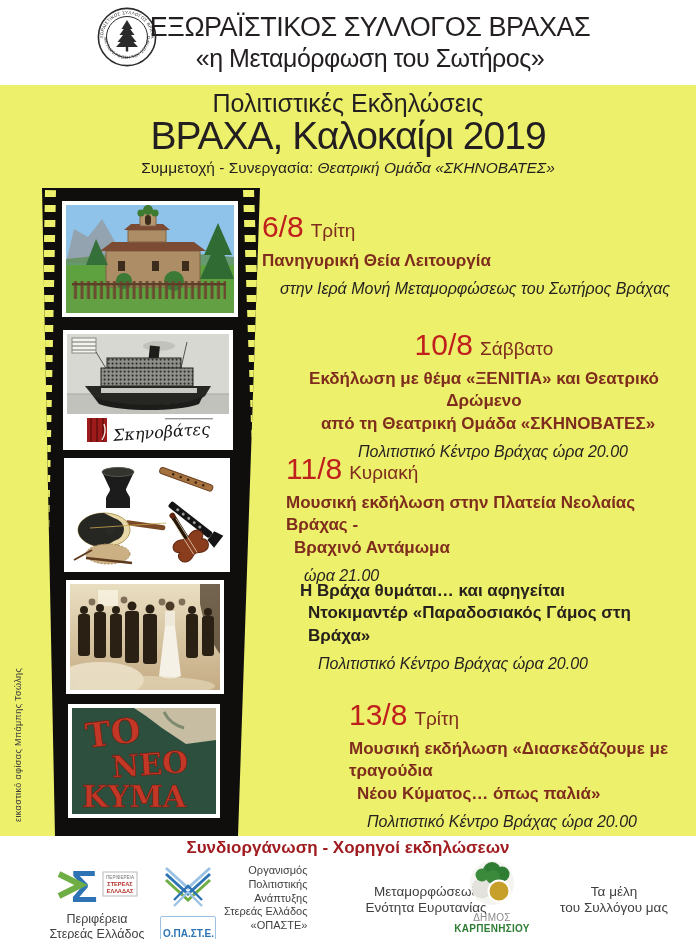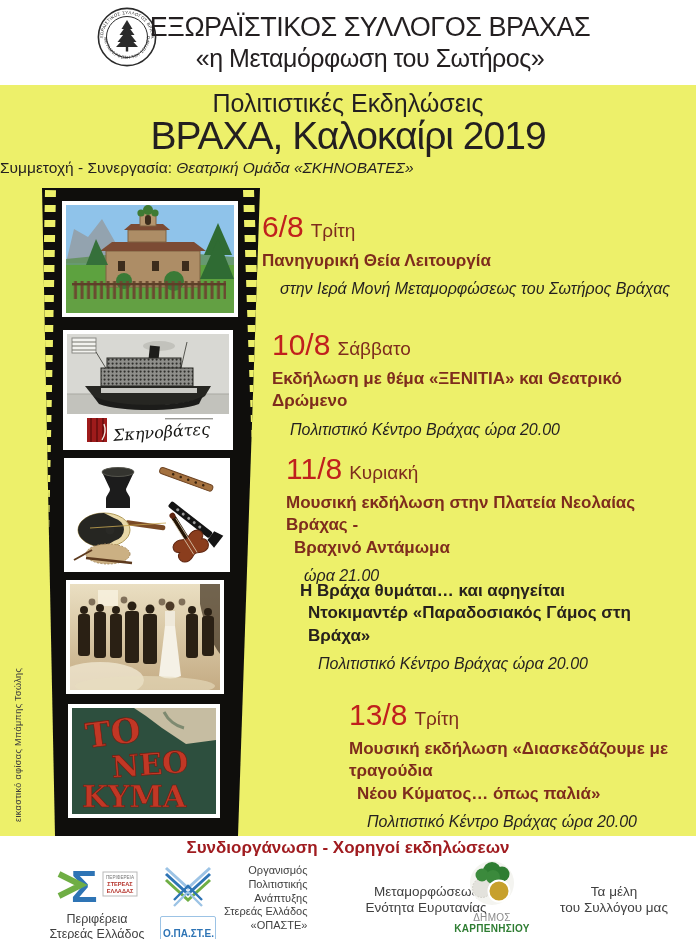--- a/index.html
+++ b/index.html
@@ -11,21 +11,21 @@
   .org-logo{position:absolute;left:97px;top:7px;width:60px;height:60px;}
   .org-name{position:absolute;left:140px;top:12px;width:460px;text-align:center;
             font-size:27px;letter-spacing:-0.5px;color:#231f20;}
   .org-subtitle{position:absolute;left:140px;top:44px;width:460px;text-align:center;
             font-size:25px;letter-spacing:-0.5px;color:#231f20;}
 
   
   .kicker{position:absolute;left:0;top:89px;width:696px;text-align:center;font-size:25px;color:#231f20;}
   .main-title{position:absolute;left:0;top:114px;width:696px;text-align:center;
               font-size:39px;letter-spacing:-1px;color:#231f20;}
-  .subtitle{position:absolute;left:0;top:159px;width:696px;font-size:15.5px;color:#231f20;}
+  .subtitle{position:absolute;left:0;top:159px;width:696px;text-align:center;font-size:15.5px;color:#231f20;}
   .subtitle .it{font-style:italic;}
 
   
   .film{position:absolute;left:38px;top:188px;width:224px;height:648px;background:#0f0e0c;
         clip-path:polygon(4px 0,222px 0,200px 648px,17px 648px);}
   .rail{position:absolute;top:2px;width:11px;height:660px;transform-origin:0 0;
         background:repeating-linear-gradient(to bottom,#edf06a 0 7px,rgba(0,0,0,0) 7px 15px);}
   .rail-l{left:7px;transform:rotate(1.15deg);}
   .rail-r{left:205px;transform:rotate(-1.95deg);}
   .photo{position:absolute;background:#fff;padding:4px;}
@@ -277,23 +277,24 @@
   </div>
 
   <div class="credit">εικαστικό αφίσας Μπάμπης Τσώλης</div>
 
   <div class="event" style="left:262px;top:210px;">
     <div><span class="e-date">6/8</span><span class="e-day">Τρίτη</span></div>
     <div class="e-title">Πανηγυρική Θεία Λειτουργία</div>
     <div class="e-detail">στην Ιερά Μονή Μεταμορφώσεως του Σωτήρος Βράχας</div>
   </div>
 
-  <div class="event" style="left:272px;top:328px;">
+  <div class="event" style="left:272px;top:328px;text-align:center;">
     <div><span class="e-date">10/8</span><span class="e-day">Σάββατο</span></div>
     <div class="e-title">Εκδήλωση με θέμα «ΞΕΝΙΤΙΑ» και Θεατρικό Δρώμενο</div>
+    <div class="e-title l2">από τη Θεατρική Ομάδα «ΣΚΗΝΟΒΑΤΕΣ»</div>
     <div class="e-detail">Πολιτιστικό Κέντρο Βράχας ώρα 20.00</div>
   </div>
 
   <div class="event" style="left:286px;top:452px;">
     <div><span class="e-date">11/8</span><span class="e-day">Κυριακή</span></div>
     <div class="e-title">Μουσική εκδήλωση στην Πλατεία Νεολαίας Βράχας -</div>
     <div class="e-title l2">Βραχινό Αντάμωμα</div>
     <div class="e-detail">ώρα 21.00</div>
   </div>
 

